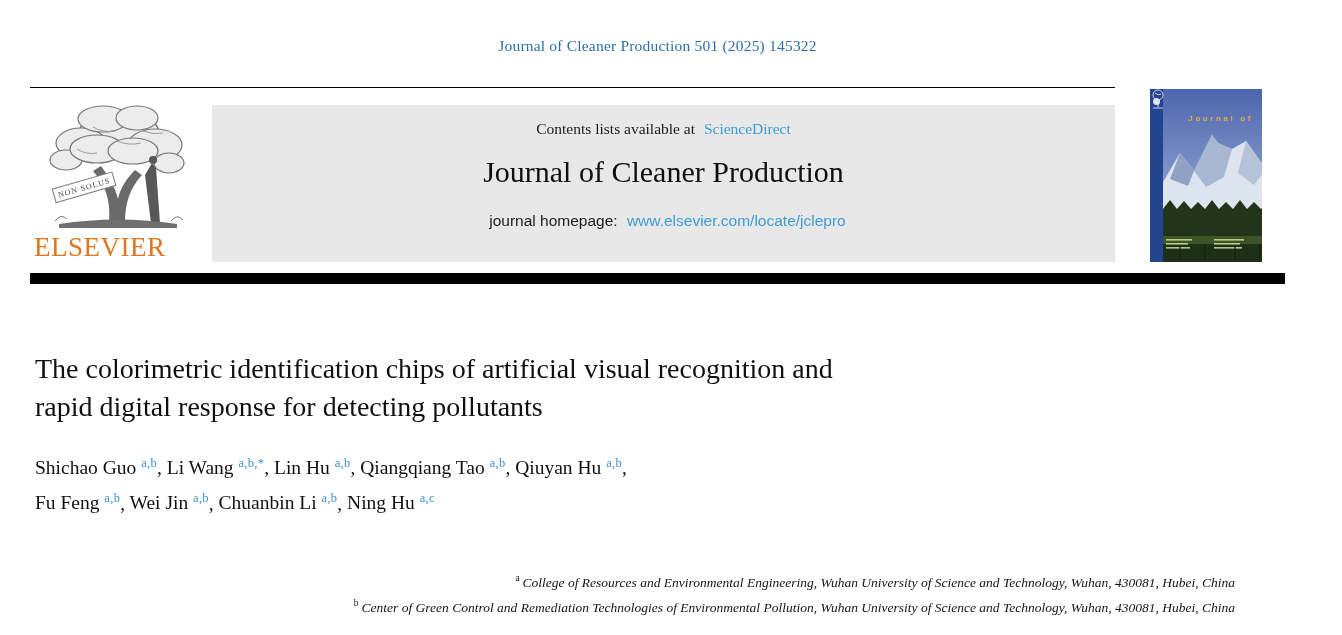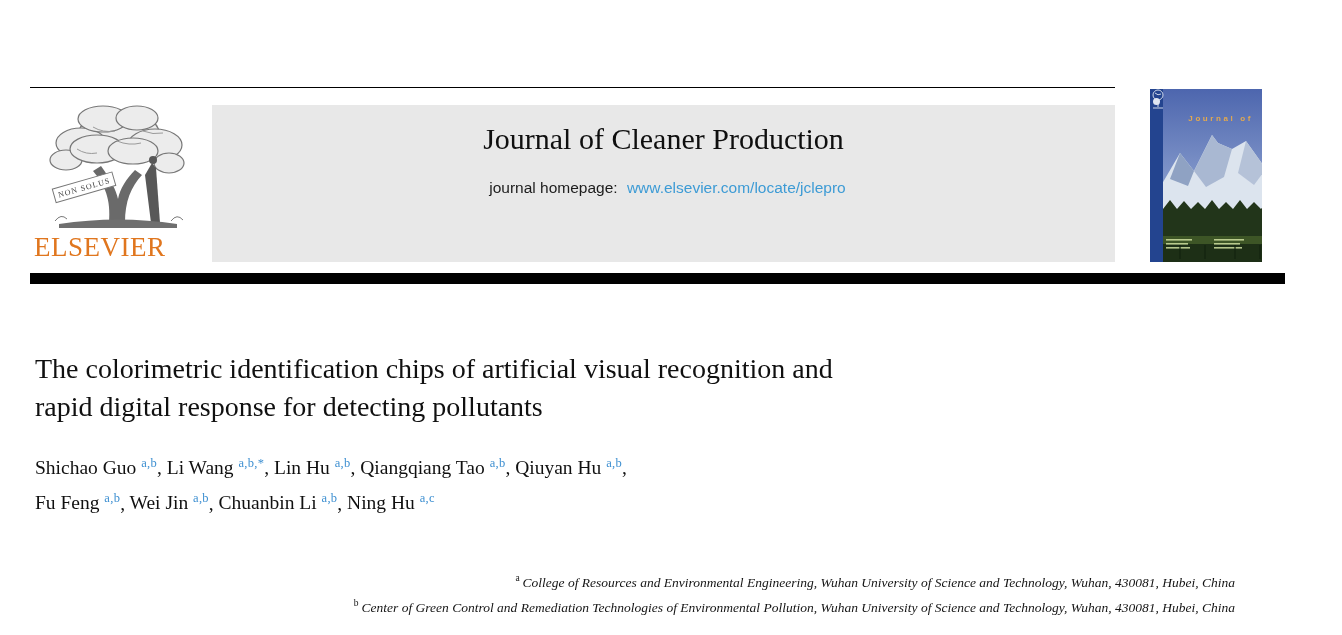--- a/index.html
+++ b/index.html
@@ -51,20 +51,21 @@
   .authors sup{color:#3d8fd1;font-size:12.5px;letter-spacing:.3px;}
   .affiliations{position:absolute;left:35px;top:568px;width:1200px;
                 font-style:italic;font-size:13.5px;line-height:21.5px;color:#141414;text-align:right;}
   .affiliations sup{font-style:normal;font-size:9.5px;margin-right:3px;color:#141414;}
 </style>
 </head>
 <body>
 
 <div class="page">
 
+  <div class="citation">Journal of Cleaner Production 501 (2025) 145322</div>
   <div class="top-rule"></div>
 
   <div class="logo-block">
     <svg width="170" height="134" viewBox="0 0 170 134">
       <g stroke="#777" stroke-width="1.2" fill="#ececec">
         <ellipse cx="86" cy="36" rx="40" ry="21"></ellipse>
         <ellipse cx="48" cy="46" rx="25" ry="15"></ellipse>
         <ellipse cx="122" cy="48" rx="27" ry="16"></ellipse>
         <ellipse cx="70" cy="22" rx="25" ry="13"></ellipse>
         <ellipse cx="104" cy="21" rx="21" ry="12"></ellipse>
@@ -83,20 +84,24 @@
         <rect x="20" y="83" width="62" height="14" fill="#fff" stroke="#777"></rect>
         <text x="51" y="93" font-size="8" text-anchor="middle" fill="#3c3c3c" font-family="Liberation Serif, serif" letter-spacing="1">NON SOLUS</text>
       </g>
       <path d="M26 127 Q85 118 144 127 L144 131 L26 131 Z" fill="#6f6f6f"></path>
       <path d="M22 124 q6 -8 12 -2 M138 124 q6 -8 12 -1" stroke="#7a7a7a" fill="none"></path>
     </svg>
     <div class="elsevier-word">ELSEVIER</div>
   </div>
 
   <div class="band">
+    <div class="contents-line">
+      <span>Contents lists available at</span>
+      <a class="link-blue sp">ScienceDirect</a>
+    </div>
     <div class="journal-title">Journal of Cleaner Production</div>
     <div class="homepage-line">
       <span>journal homepage:</span>
       <a class="link-blue sp">www.elsevier.com/locate/jclepro</a>
     </div>
   </div>
 
   <div class="cover">
     <svg width="135" height="173" viewBox="0 0 135 173">
       <defs>

